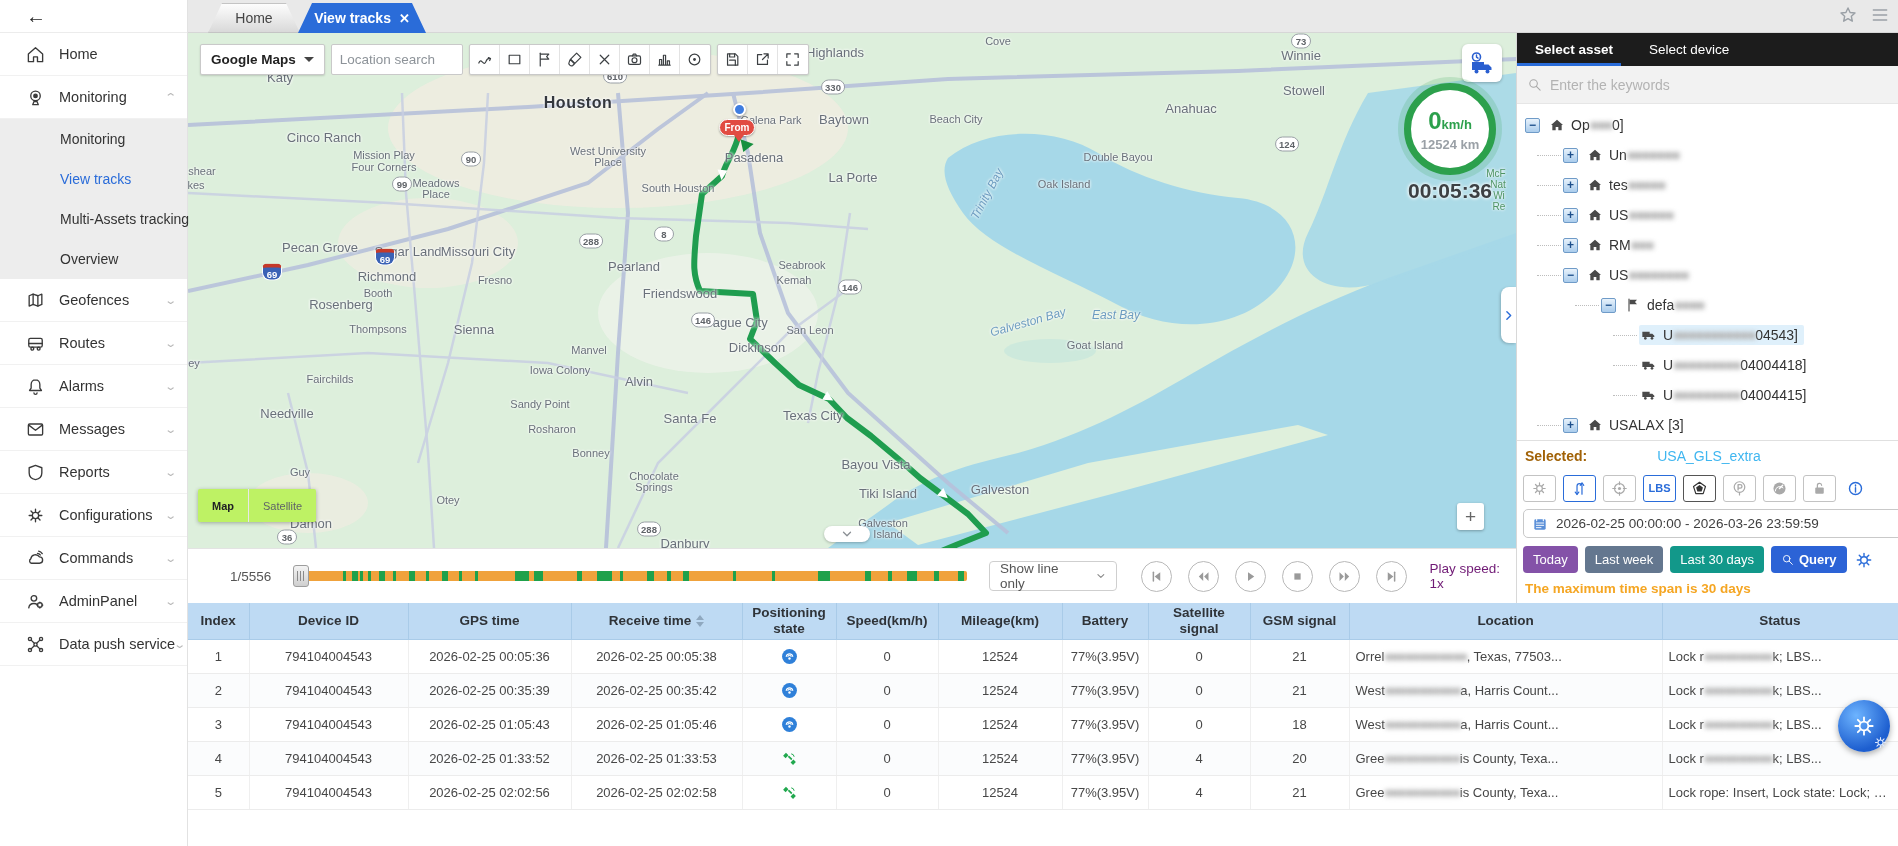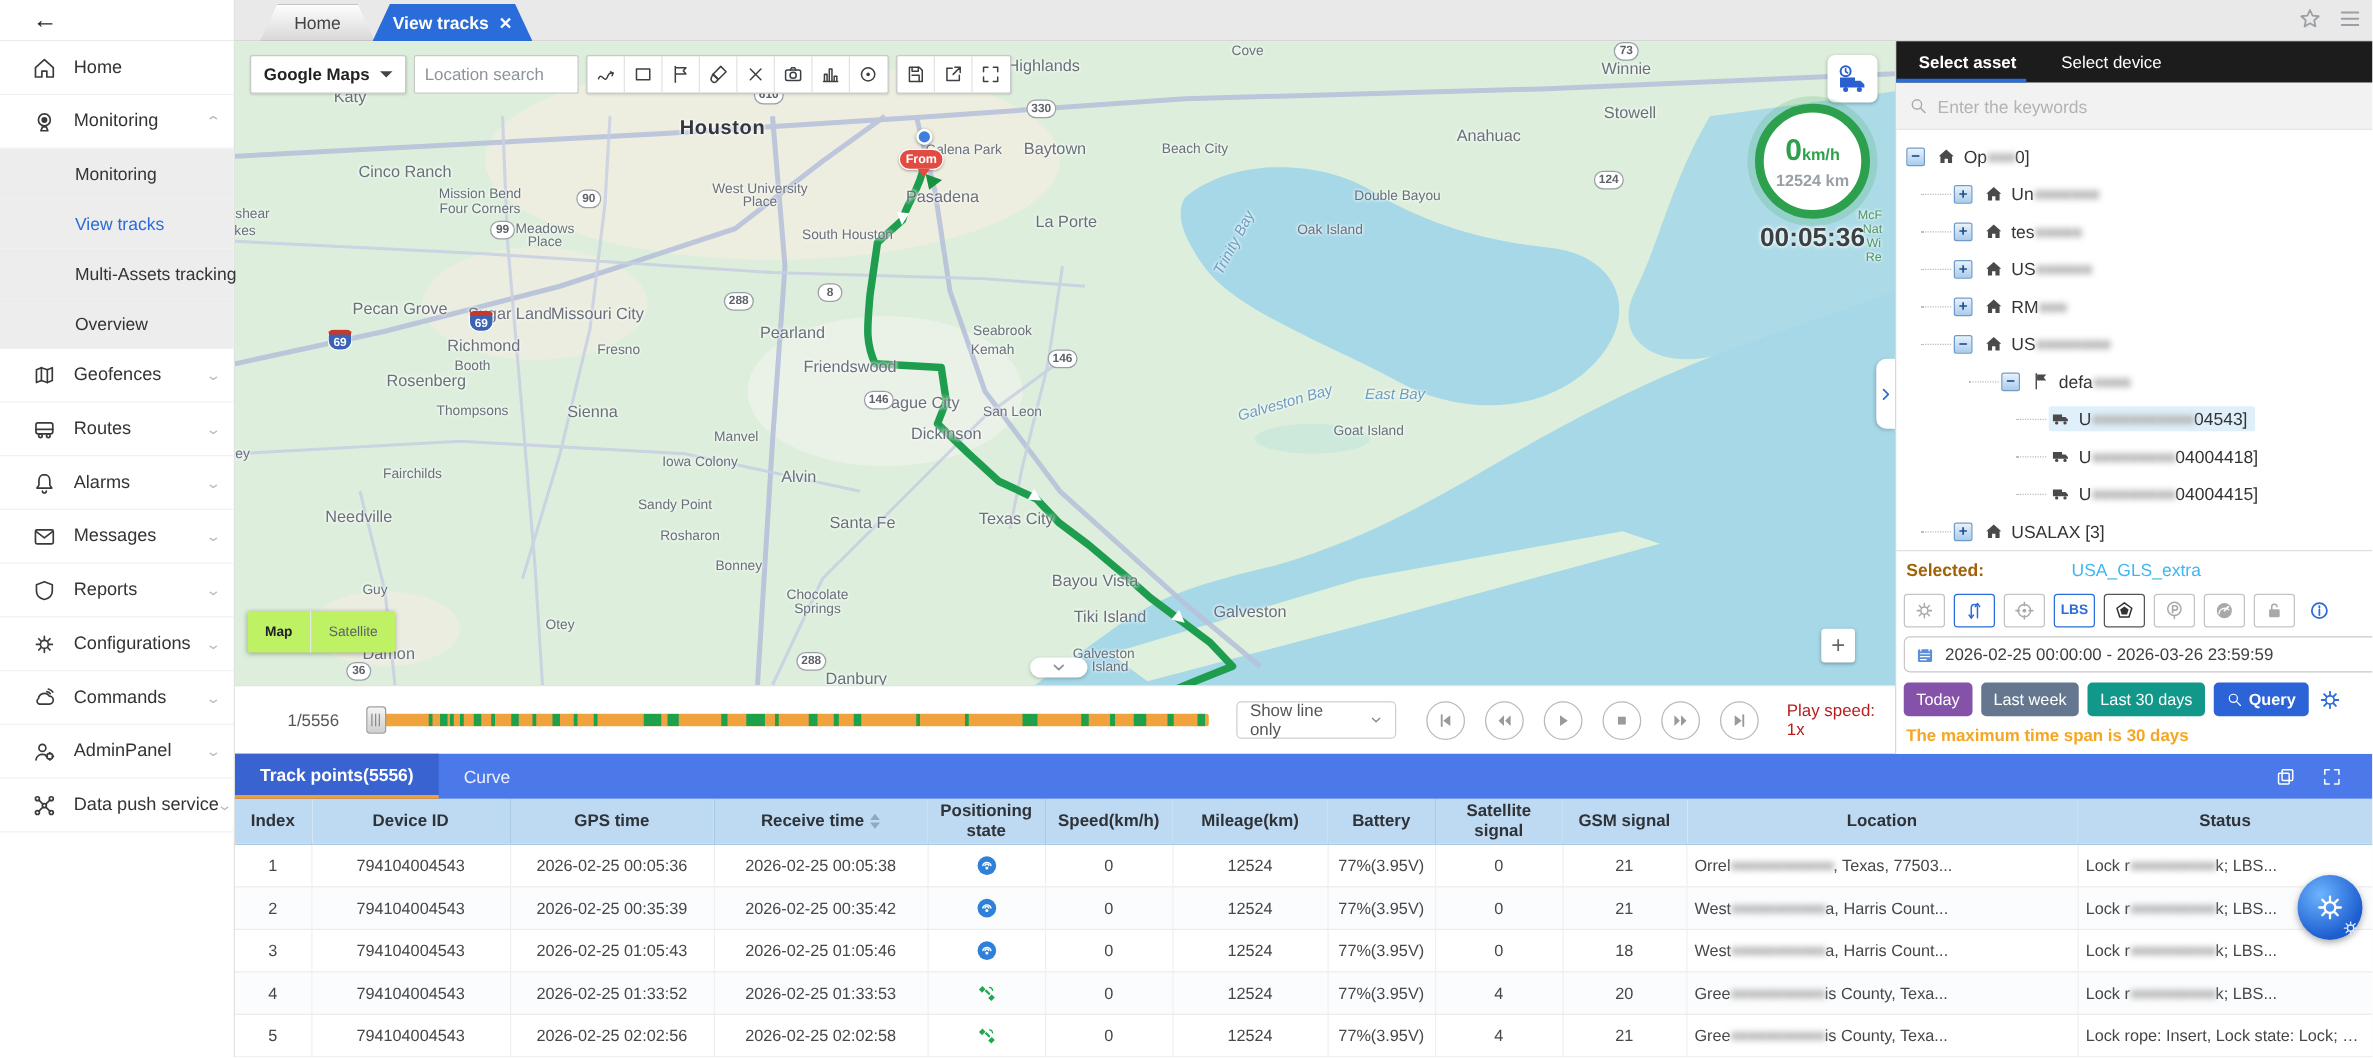--- a/index.html
+++ b/index.html
@@ -77,21 +77,21 @@
   #pb-slider{position:relative;width:690px;height:22px;margin-left:8px}
   #pb-handle{position:absolute;left:0;top:0;width:16px;height:22px;background:linear-gradient(#f4f4f4,#cfcfcf);border:1px solid #9d9d9d;border-radius:3px;z-index:2;display:flex;align-items:center;justify-content:center;gap:1.5px;cursor:grab}
   #pb-handle i{display:block;width:1.5px;height:10px;background:#8a8a8a}
   #pb-track{position:absolute;left:14px;right:0;top:6px;height:10px;background:#f0a23c;border-radius:2px;overflow:hidden}
   #pb-track .seg{position:absolute;top:0;height:100%;background:#1fa14b}
   #pb-select{margin-left:22px;height:30px;border:1px solid #cfcfcf;border-radius:4px;display:flex;align-items:center;padding:0 10px;font-size:13.5px;color:#555;gap:10px;cursor:pointer}
   #pb-select svg{width:12px;height:12px;color:#888}
   #pb-buttons{display:flex;gap:16px;margin-left:24px}
   .pb-btn{width:31px;height:31px;border:1.5px solid #b9b9b9;border-radius:50%;display:flex;align-items:center;justify-content:center;color:#9a9a9a;cursor:pointer;background:#fff}
   .pb-btn svg{width:15px;height:15px;fill:#9a9a9a;stroke:none}
-  #pb-speed{margin-left:22px;font-size:13.5px;color:#b91c1c}
+  #pb-speed{margin-left:22px;font-size:13.5px;color:#701a75}
 
   
   #rpanel{position:absolute;left:1516px;top:33px;width:452px;height:570px;background:#fff;border-left:1px solid #d8d8d8;z-index:20}
   #rp-tabs{height:33px;background:#1c1c1c;display:flex;align-items:center;position:relative}
   .rp-tab{color:#fff;font-size:13.5px;padding:0 18px;height:100%;display:flex;align-items:center;cursor:pointer}
   .rp-tab.on{font-weight:bold}
   #rp-underline{position:absolute;left:0;bottom:0;width:104px;height:3px;background:#2a6cd9}
   #rp-search{height:38px;background:#f2f2f2;display:flex;align-items:center;padding:0 10px;gap:8px;border-bottom:1px solid #e6e6e6}
   #rp-search svg{width:15px;height:15px;color:#a7a7a7;flex:none}
   #rp-search input{flex:1;border:none;background:transparent;font-size:14px;color:#444;outline:none;font-family:"Liberation Sans",sans-serif}
@@ -511,21 +511,21 @@
         <path d="M534 137 l5 10 -10 0 z" transform="rotate(186 534 142)"></path>
         <path d="M641 360 l5 10 -10 0 z" transform="rotate(120 641 365)"></path>
         <path d="M756 457 l5 10 -10 0 z" transform="rotate(130 756 462)"></path>
         <path d="M786 528 l5 10 -10 0 z" transform="rotate(80 786 533)"></path>
       </g>
     </svg>
     <div id="map-labels">
         <span class="mlabel big" style="left: 390px; top: 70px;">Houston</span>
         <span class="mlabel" style="left: 92px; top: 44px;">Katy</span>
         <span class="mlabel" style="left: 136px; top: 104px;">Cinco Ranch</span>
-        <span class="mlabel small" style="left: 196px; top: 122px;">Mission Bend</span>
+        <span class="mlabel small" style="left: 196px; top: 122px;">Mission Play</span>
         <span class="mlabel small" style="left: 196px; top: 134px;">Four Corners</span>
         <span class="mlabel small" style="left: 420px; top: 118px;">West University</span>
         <span class="mlabel small" style="left: 420px; top: 129px;">Place</span>
         <span class="mlabel small" style="left: 583px; top: 87px;">Galena Park</span>
         <span class="mlabel" style="left: 566px; top: 124px;">Pasadena</span>
         <span class="mlabel small" style="left: 490px; top: 155px;">South Houston</span>
         <span class="mlabel" style="left: 656px; top: 86px;">Baytown</span>
         <span class="mlabel small" style="left: 768px; top: 86px;">Beach City</span>
         <span class="mlabel" style="left: 665px; top: 144px;">La Porte</span>
         <span class="mlabel" style="left: 647px; top: 19px;">Highlands</span>
@@ -999,36 +999,20 @@
       <button class="qbtn" id="btn-qset">
           <svg class="i">
             <use href="#gearS"></use>
           </svg>
         </button>
     </div>
     <div id="rp-warning">The maximum time span is 30 days</div>
   </aside>
 
   <div id="bottom">
-    <div id="b-tabs">
-      <div class="b-tab on">
-          <span>Track points(5556)</span>
-        </div>
-      <div class="b-tab">
-          <span>Curve</span>
-        </div>
-      <div id="b-tab-icons">
-        <svg class="i">
-            <use href="#copyI"></use>
-          </svg>
-        <svg class="i">
-            <use href="#expandI"></use>
-          </svg>
-      </div>
-    </div>
     <table id="grid">
       <colgroup id="grid-cols">
           <col style="width: 61px;">
           <col style="width: 159px;">
           <col style="width: 163px;">
           <col style="width: 171px;">
           <col style="width: 94px;">
           <col style="width: 102px;">
           <col style="width: 124px;">
           <col style="width: 86px;">

